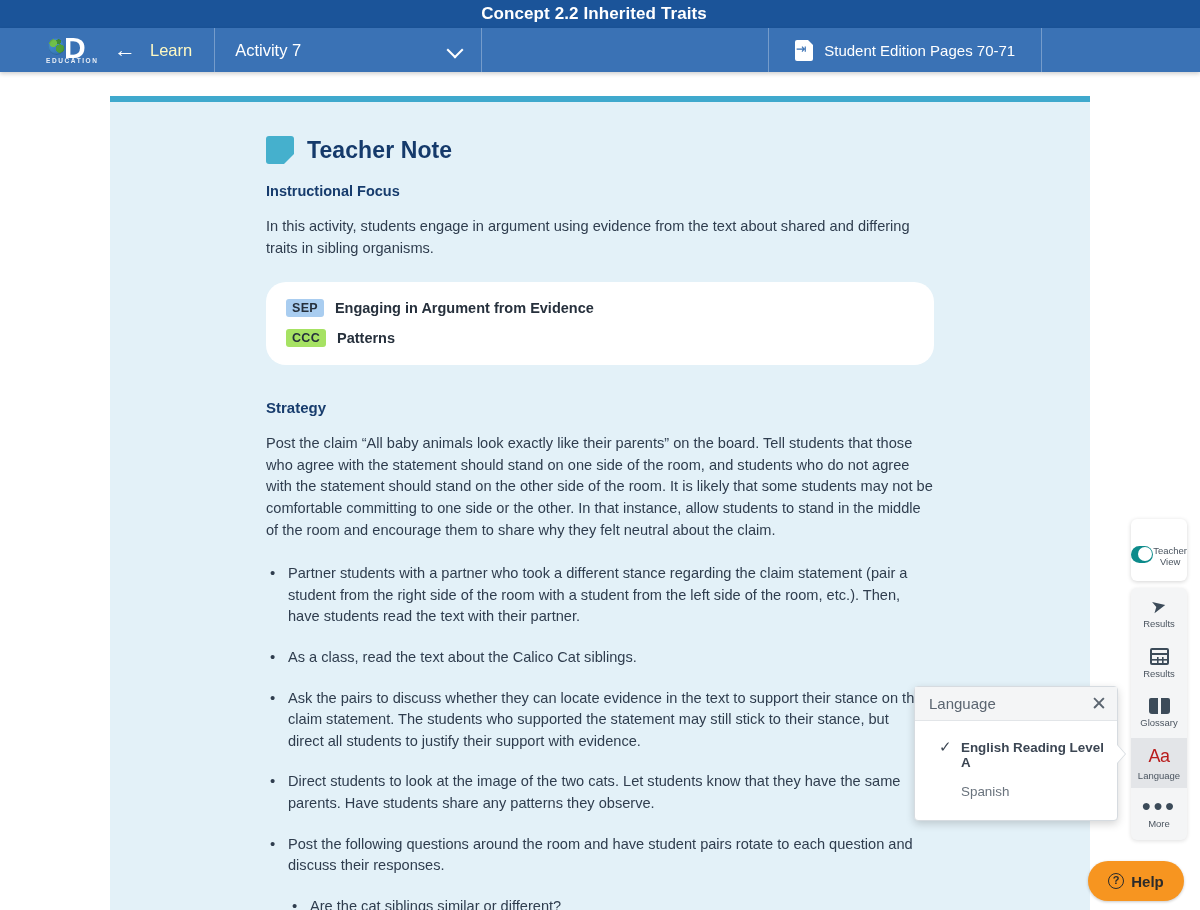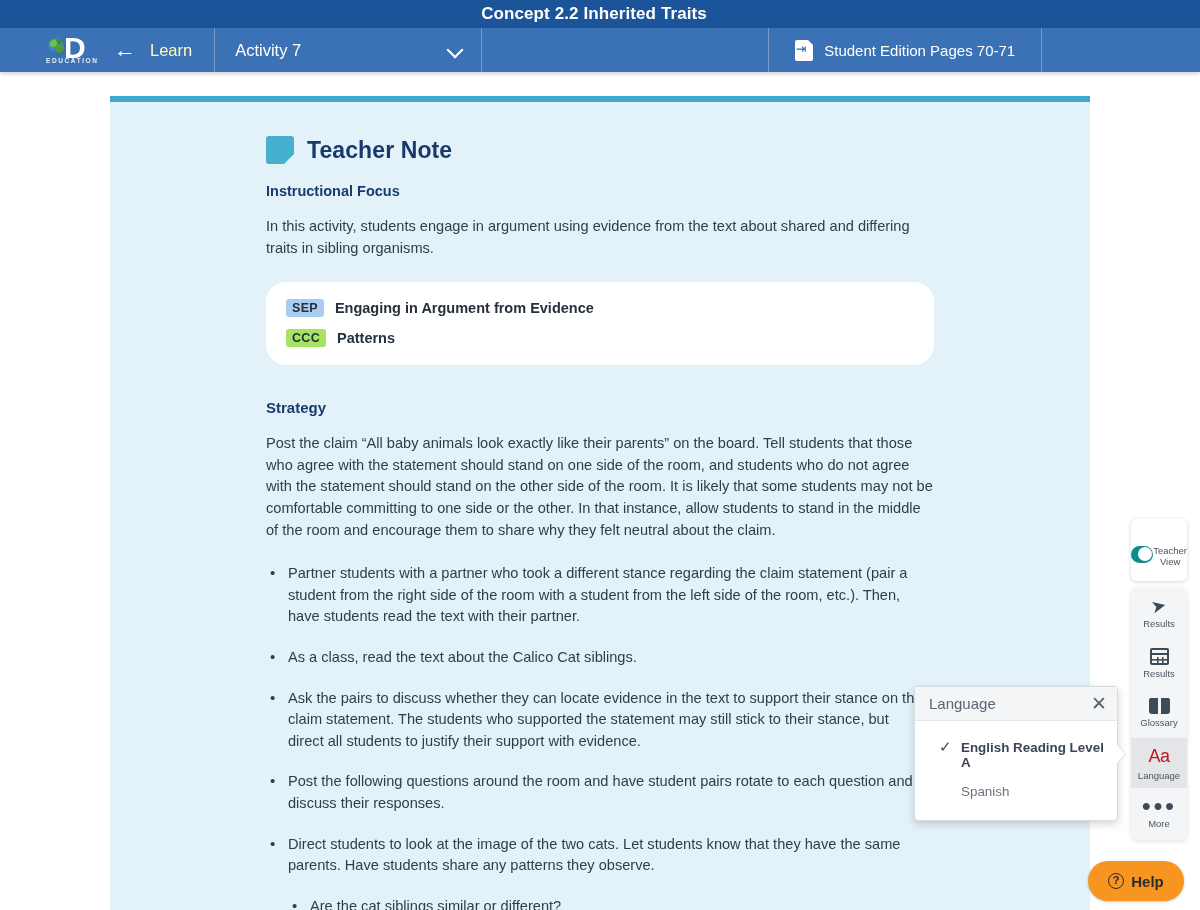--- a/index.html
+++ b/index.html
@@ -342,22 +342,22 @@
       </div>
 
       <div class="section-head">Strategy</div>
 
       <p class="body-p">Post the claim “All baby animals look exactly like their parents” on the board. Tell students that those who agree with the statement should stand on one side of the room, and students who do not agree with the statement should stand on the other side of the room. It is likely that some students may not be comfortable committing to one side or the other. In that instance, allow students to stand in the middle of the room and encourage them to share why they felt neutral about the claim.</p>
 
       <ul class="bl">
         <li>Partner students with a partner who took a different stance regarding the claim statement (pair a student from the right side of the room with a student from the left side of the room, etc.). Then, have students read the text with their partner.</li>
         <li>As a class, read the text about the Calico Cat siblings.</li>
         <li>Ask the pairs to discuss whether they can locate evidence in the text to support their stance on the claim statement. The students who supported the statement may still stick to their stance, but direct all students to justify their support with evidence.</li>
+        <li>Direct students to look at the image of the two cats. Let students know that they have the same parents. Have students share any patterns they observe.</li>
         <li>Post the following questions around the room and have student pairs rotate to each question and discuss their responses.</li>
-        <li>Direct students to look at the image of the two cats. Let students know that they have the same parents. Have students share any patterns they observe.</li>
       </ul>
 
       <ul class="bl sub">
         <li>Are the cat siblings similar or different?</li>
 
       </ul>
 
     </div>
   </div>
 

